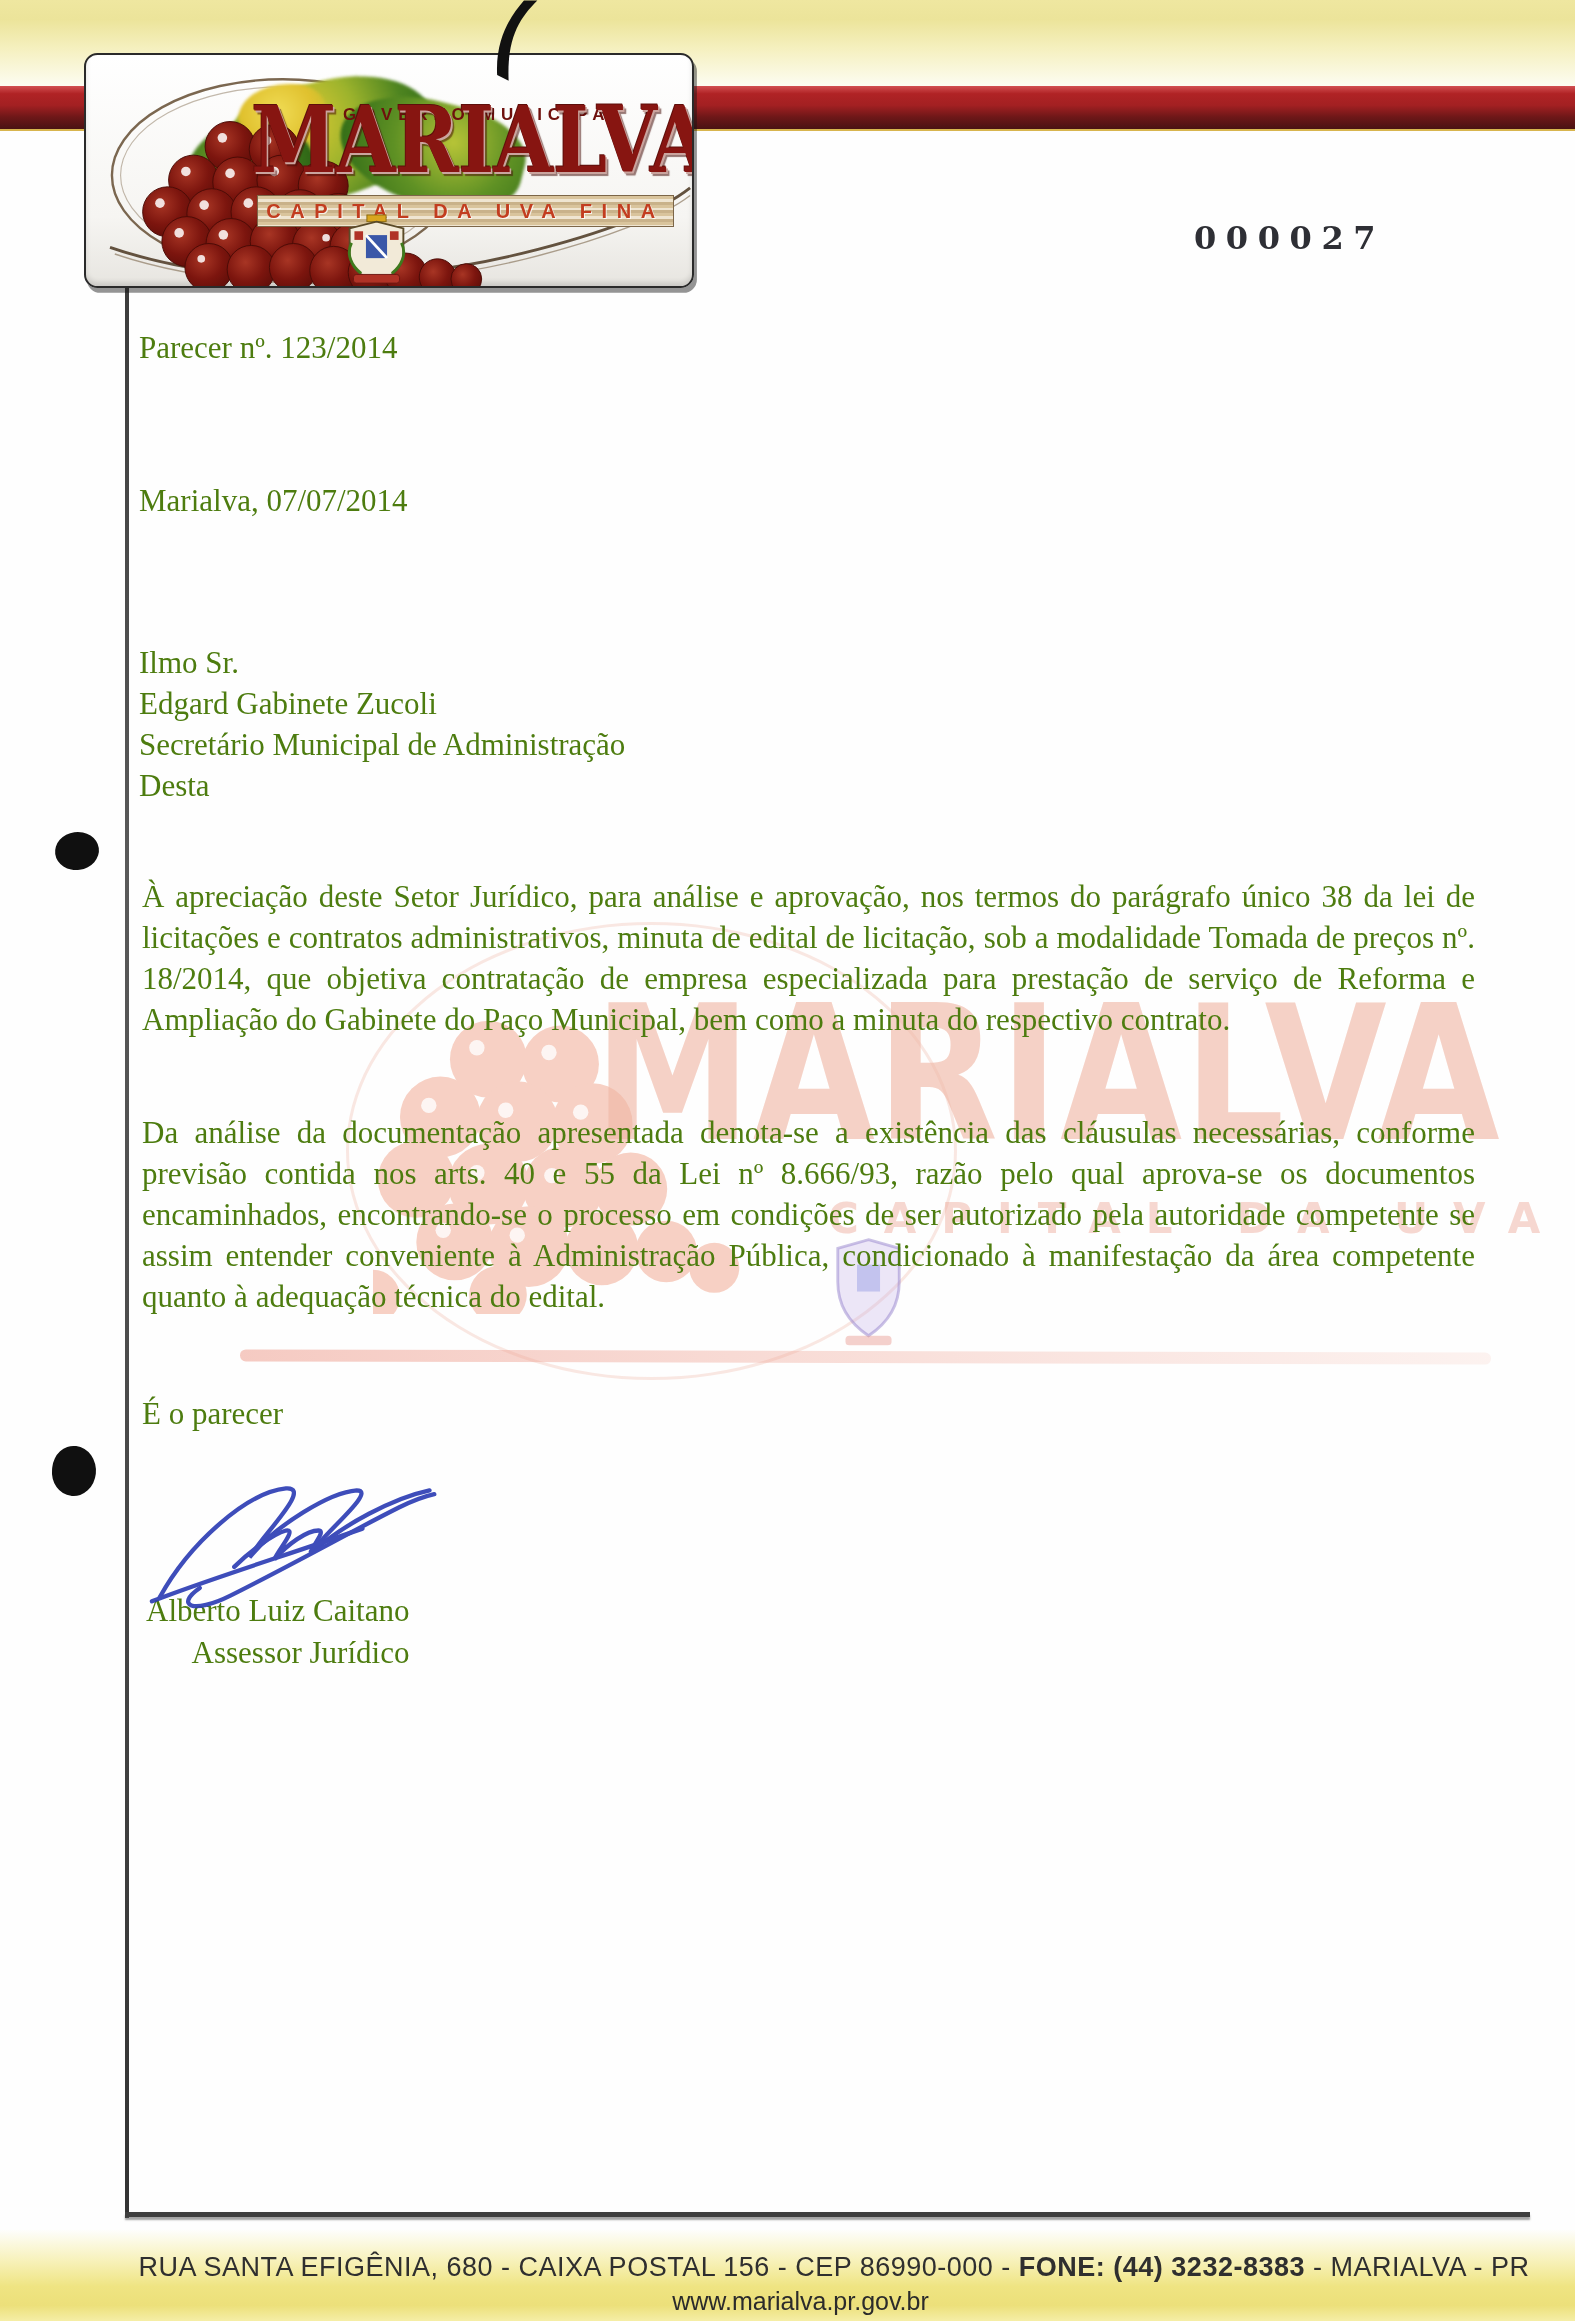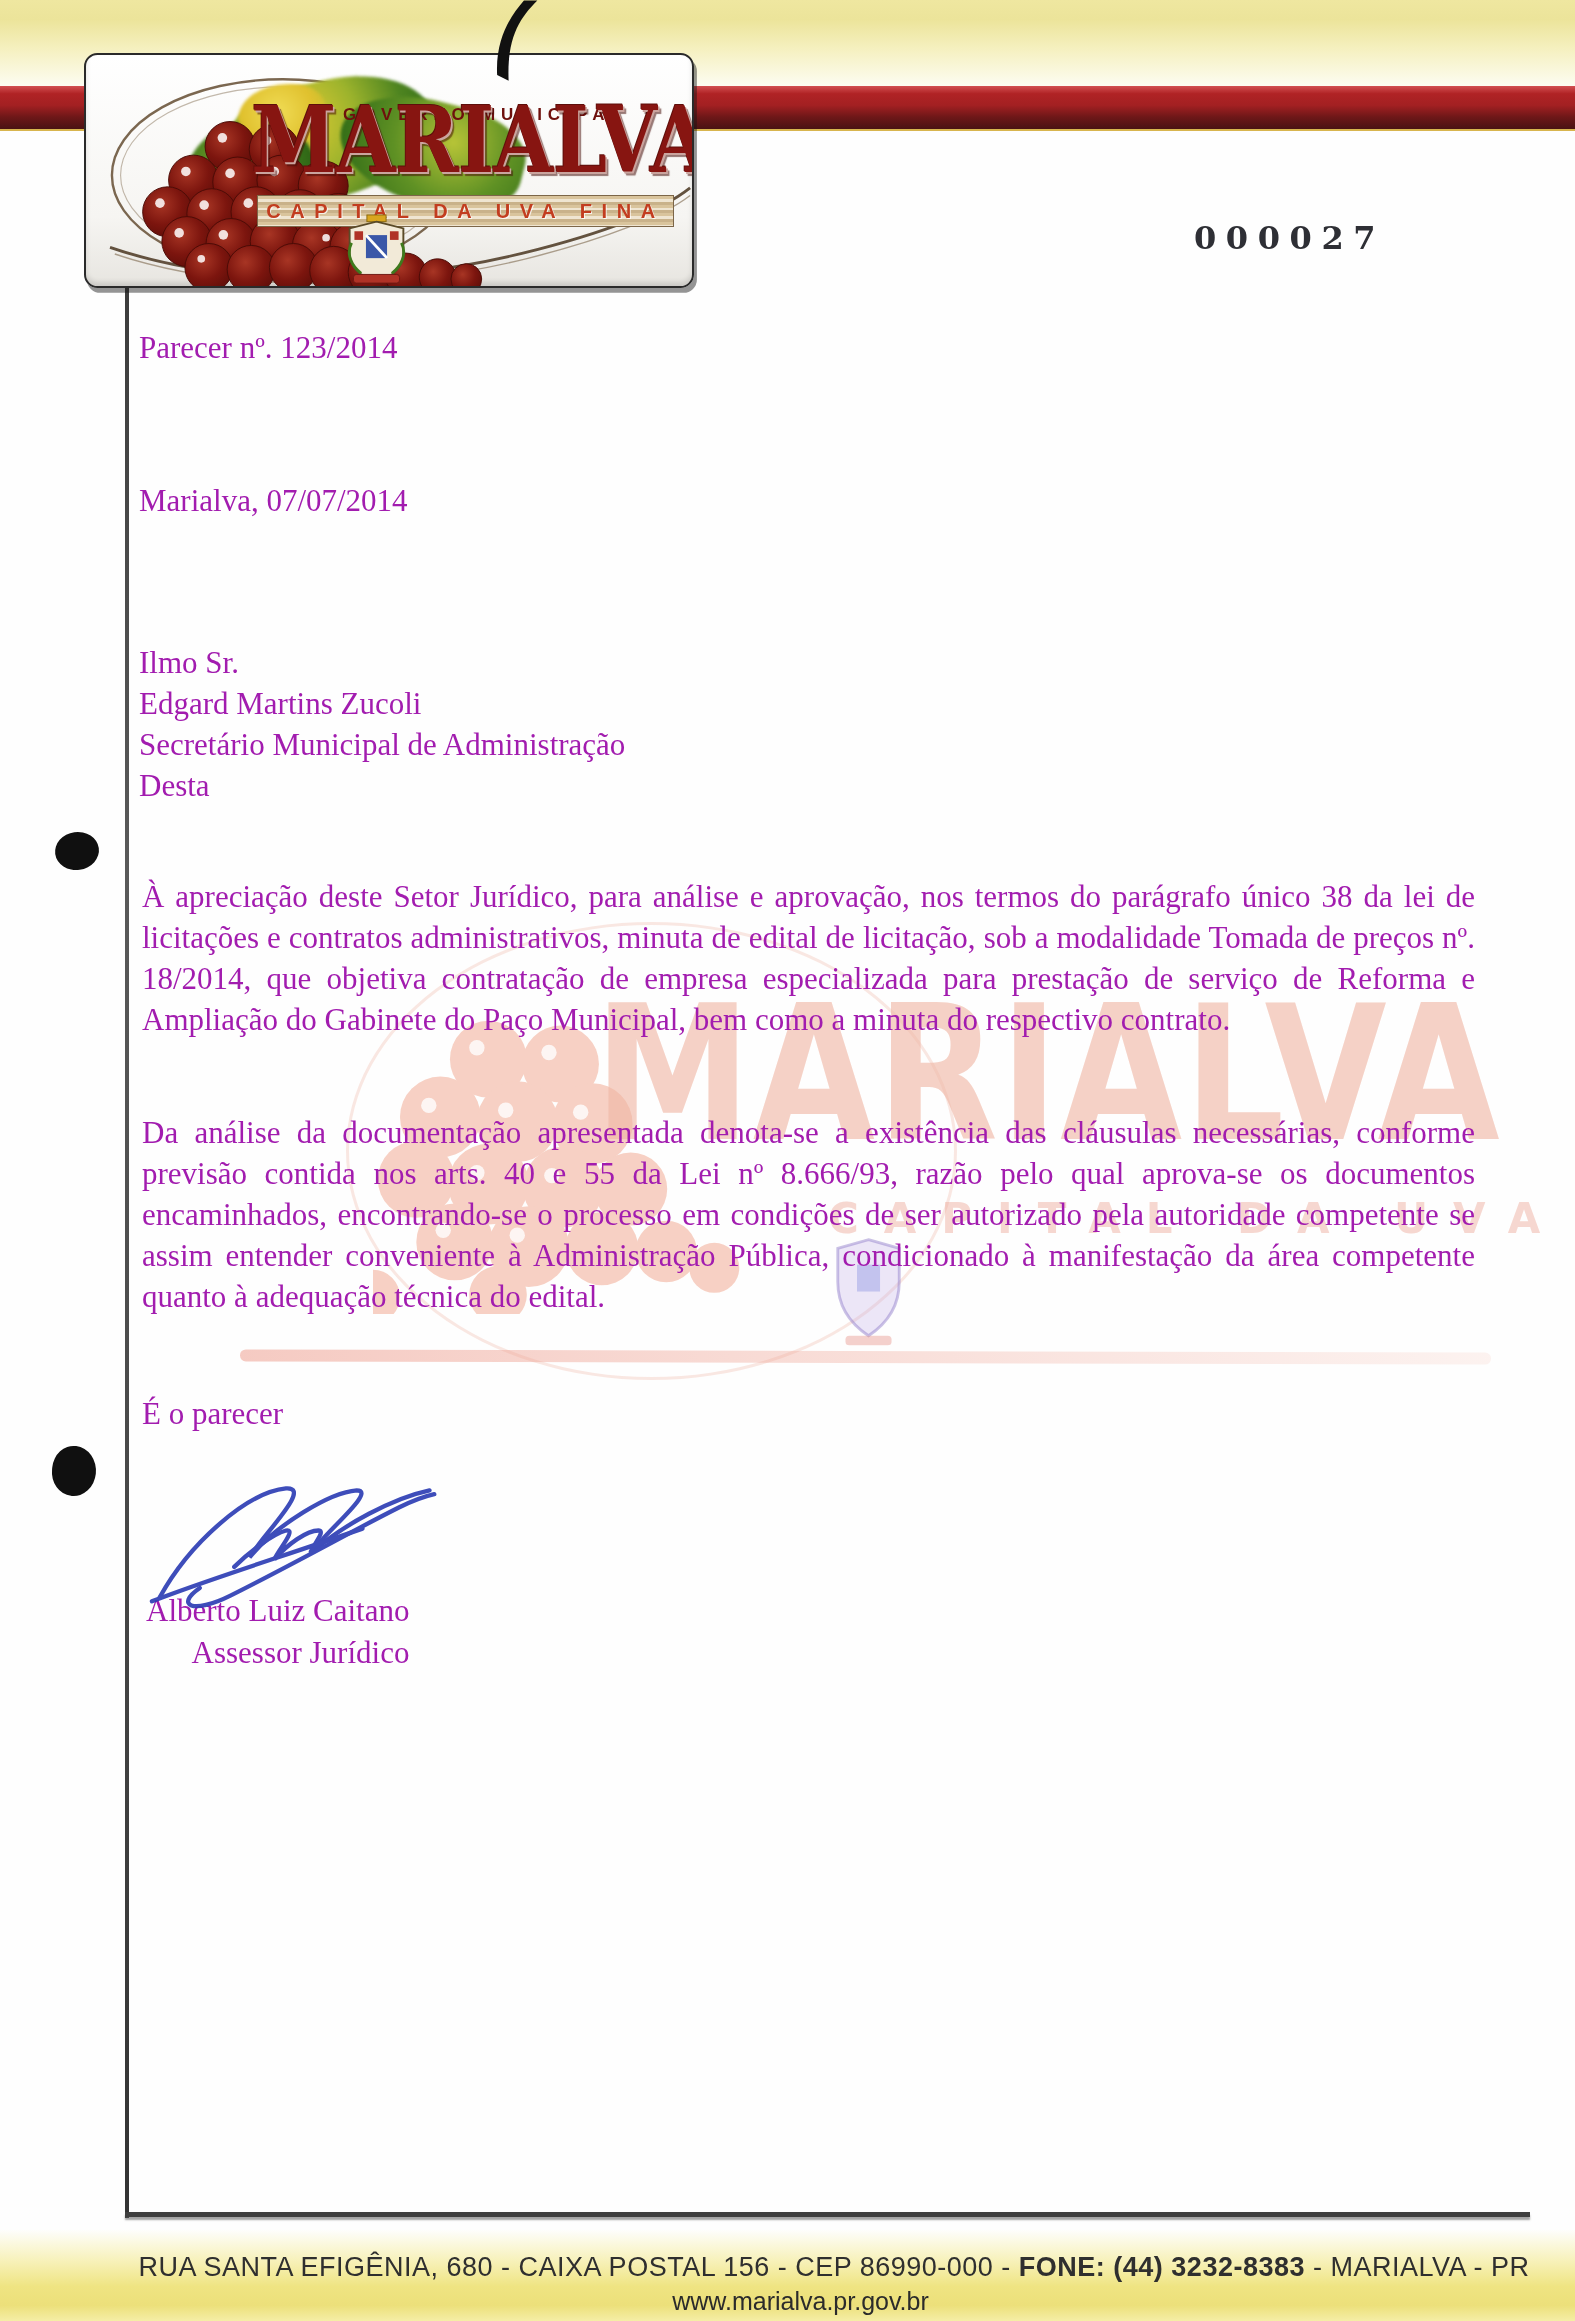--- a/index.html
+++ b/index.html
@@ -56,21 +56,21 @@
   .wm{position:absolute;z-index:1;pointer-events:none;}
   .wm-ellipse{left:346px;top:922px;width:605px;height:452px;border:3.8px solid rgba(238,178,162,.30);border-radius:50%;}
   .wm-text{left:594px;top:978px;font-family:"DejaVu Sans",sans-serif;font-weight:bold;font-size:188px;
     line-height:192px;color:#f0b7a5;opacity:.62;transform:scaleX(.84);transform-origin:left top;
     letter-spacing:1.9px;white-space:nowrap;}
   .wm-slogan{left:828px;top:1194px;font-family:"DejaVu Sans",sans-serif;font-weight:bold;font-size:42px;
     letter-spacing:25px;color:rgba(235,162,145,.42);white-space:nowrap;}
   .wm-strip{left:240px;top:1351px;width:1251px;height:11.5px;border-radius:5.8px;
     background:linear-gradient(90deg,rgba(238,160,145,.55),rgba(245,195,182,.2));transform:rotate(.15deg);}
   
-  .txt{position:absolute;color:#a21caf;font-size:31px;line-height:41px;z-index:3;}
+  .txt{position:absolute;color:#4d7c0f;font-size:31px;line-height:41px;z-index:3;}
   .ref{left:139px;top:327px;}
   .dateline{left:139px;top:480px;}
   .addr{left:139px;top:642px;}
   .para{left:142px;width:1333px;text-align:justify;}
   .para1{top:876px;}
   .para2{top:1112px;}
   .closing{left:142px;top:1393px;}
   .signer{left:146px;top:1590px;line-height:42px;text-align:right;}
   .signature{position:absolute;left:142px;top:1475px;width:307px;height:134px;z-index:4;}
   
@@ -219,21 +219,21 @@
     <rect x="30" y="34" width="24" height="28" fill="rgba(120,130,220,.35)"></rect>
     <rect x="18" y="108" width="48" height="10" rx="4" fill="rgba(230,140,130,.4)"></rect>
   </svg>
   <div class="wm wm-strip"></div>
 
   <div class="txt ref">Parecer nº. 123/2014</div>
   <div class="txt dateline">Marialva, 07/07/2014</div>
 
   <div class="txt addr">
     <div>Ilmo Sr.</div>
-    <div>Edgard Martins Zucoli</div>
+    <div>Edgard Gabinete Zucoli</div>
     <div>Secretário Municipal de Administração</div>
     <div>Desta</div>
   </div>
 
   <div class="txt para para1">À apreciação deste Setor Jurídico, para análise e aprovação, nos termos do parágrafo único 38 da lei de licitações e contratos administrativos, minuta de edital de licitação, sob a modalidade Tomada de preços nº. 18/2014, que objetiva contratação de empresa especializada para prestação de serviço de Reforma e Ampliação do Gabinete do Paço Municipal, bem como a minuta do respectivo contrato.</div>
   <div class="txt para para2">Da análise da documentação apresentada denota-se a existência das cláusulas necessárias, conforme previsão contida nos arts. 40 e 55 da Lei nº 8.666/93, razão pelo qual aprova-se os documentos encaminhados, encontrando-se o processo em condições de ser autorizado pela autoridade competente se assim entender conveniente à Administração Pública, condicionado à manifestação da área competente quanto à adequação técnica do edital.</div>
 
   <div class="txt closing">É o parecer</div>
 
   <svg class="signature" viewBox="0 0 320 140">

